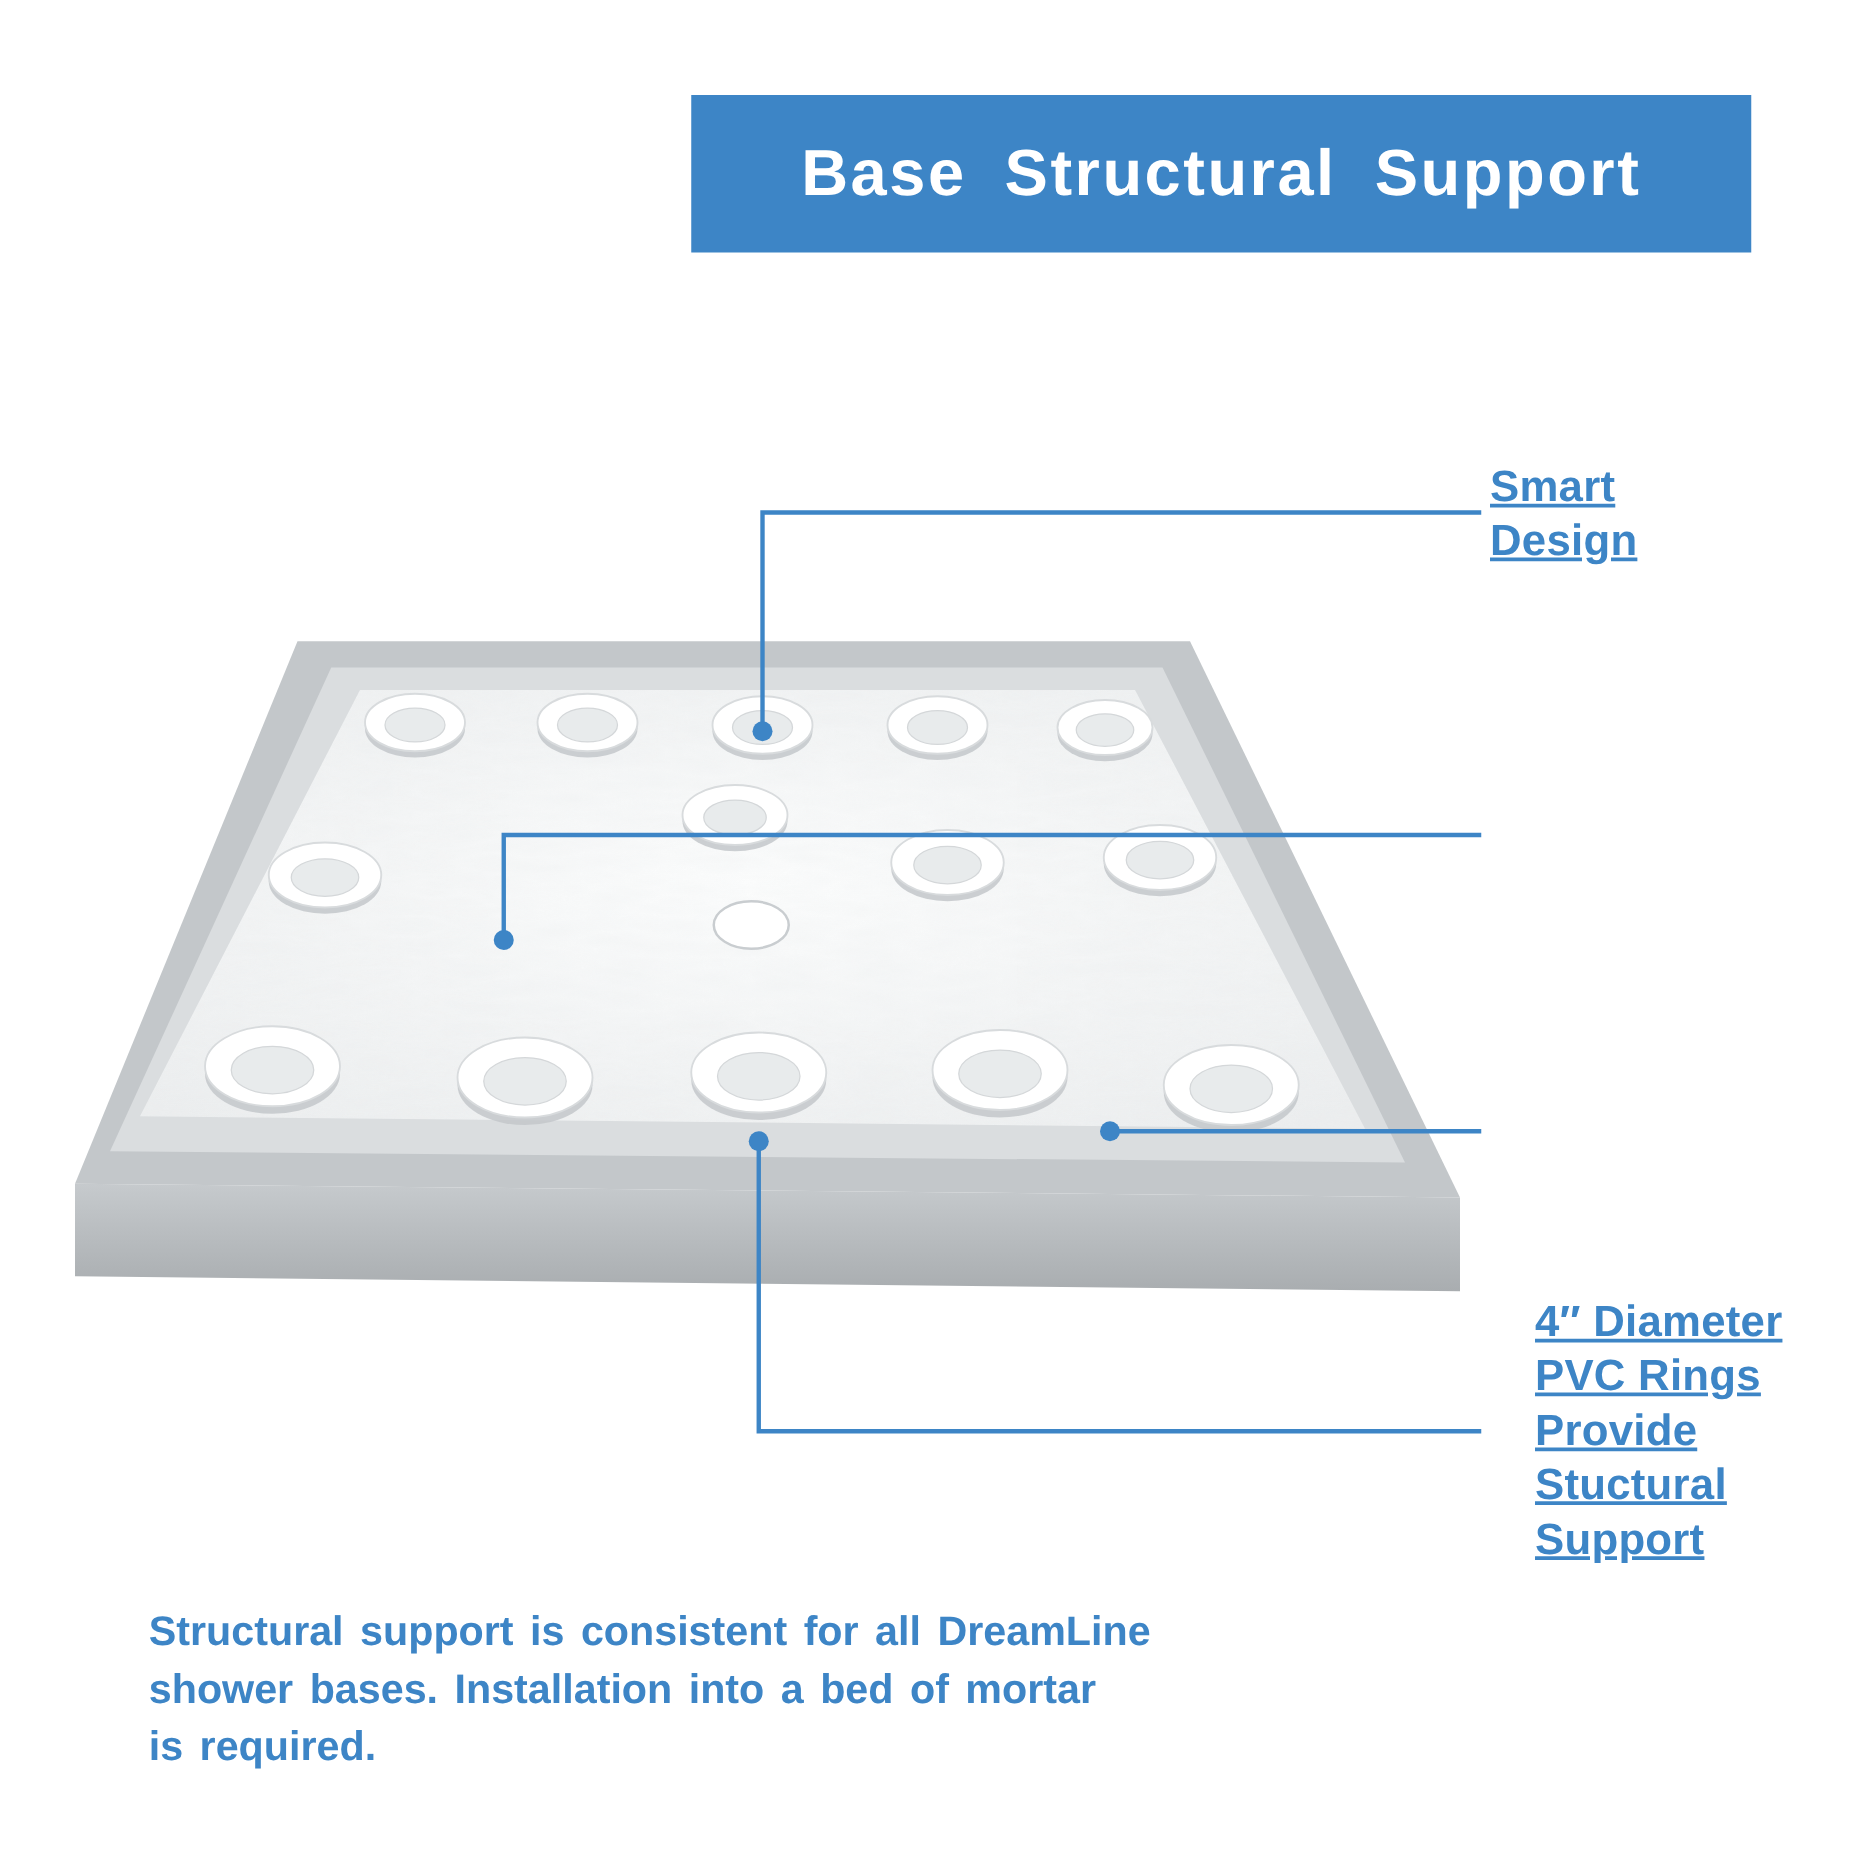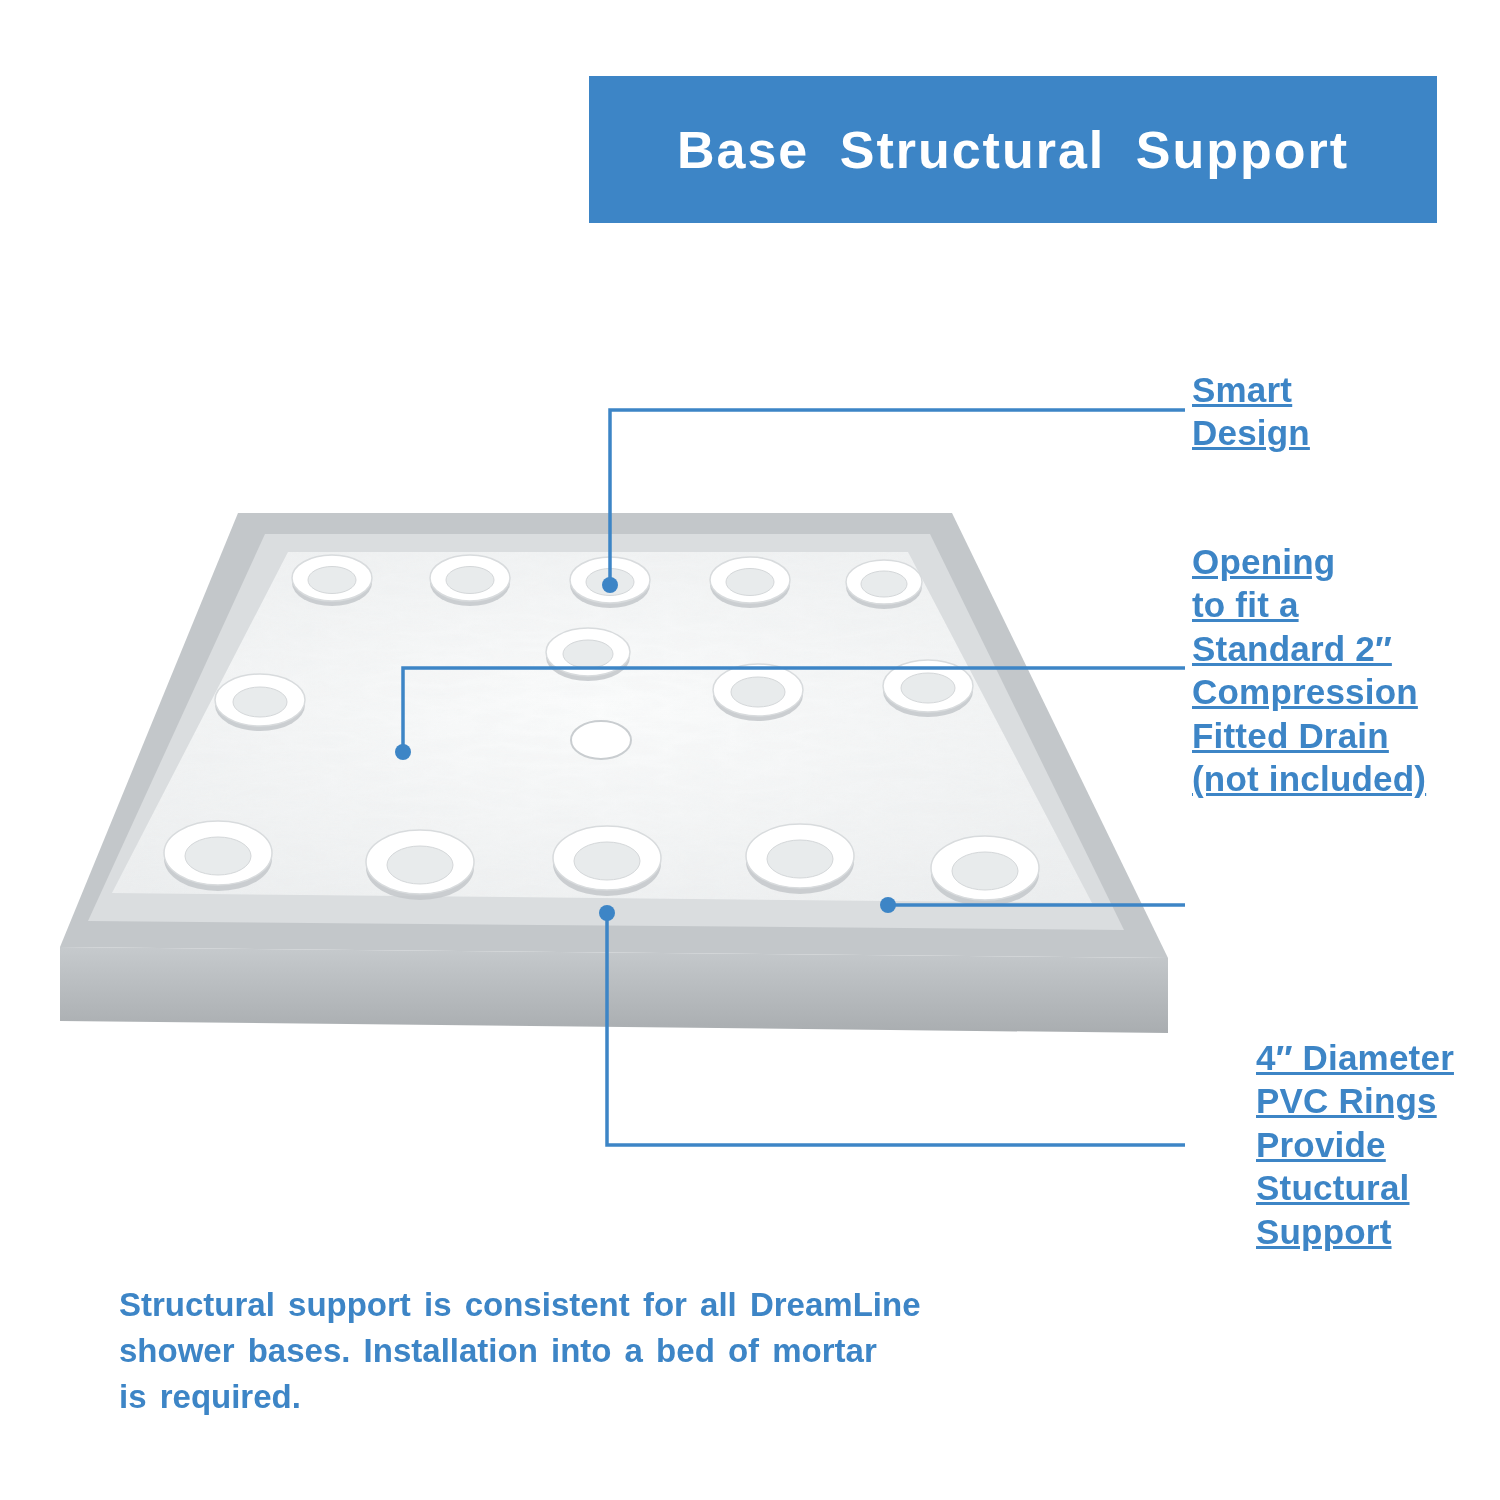--- a/index.html
+++ b/index.html
@@ -1,31 +1,31 @@
 <!DOCTYPE html>
 <html style="--accent: #3D85C6; --banner-bg: #3D85C6; --title-text: #FFFFFF;"><head>
 <meta charset="utf-8">
 <style>
   html,body{margin:0;padding:0;background:#ffffff;}
   .stage{position:relative;width:1500px;height:1500px;background:#ffffff;
          font-family:"Liberation Sans",sans-serif;overflow:hidden;}
 
-  .banner{position:absolute;left:553px;top:76px;width:848px;height:147px;
-          background:var(--banner-bg,#3D85C6);display:flex;align-items:center;justify-content:center;margin-left:36px;}
+  .banner{position:absolute;left:553px;top:76px;width:848px;height:126px;
+          background:var(--banner-bg,#3D85C6);display:flex;align-items:center;justify-content:center;}
   .banner h1{margin:0;color:var(--title-text,#ffffff);font-size:52px;font-weight:700;
              letter-spacing:2px;word-spacing:14px;}
 
   .illustration{position:absolute;left:0;top:0;}
 
   .callout{position:absolute;color:var(--accent,#3D85C6);font-weight:700;font-size:35px;
            line-height:1.24;white-space:pre-line;letter-spacing:.2px;text-decoration:underline;}
   .co-smart{left:1192px;top:368px;}
   .co-opening{left:1192px;top:540px;}
   .co-fiber{left:1192px;top:866px;}
-  .co-pvc{left:1256px;top:1036px;}
+  .co-pvc{left:1228px;top:1036px;}
 
   .footer{position:absolute;left:80px;top:1282px;width:980px;color:var(--accent,#3D85C6);
           font-weight:700;font-size:33px;line-height:1.40;white-space:pre-line;word-spacing:4px;margin-left:39px;}
 
   .co-line{fill:none;stroke:var(--accent,#3D85C6);stroke-width:3.5;}
   .co-dot{fill:var(--accent,#3D85C6);}
 </style>
 </head>
 <body>
 
@@ -153,26 +153,20 @@
     <path class="co-line" d="M 888 905 L 1185 905"></path>
     <circle class="co-dot" cx="888" cy="905" r="8"></circle>
 
     <path class="co-line" d="M 607 913 L 607 1145 L 1185 1145"></path>
     <circle class="co-dot" cx="607" cy="913" r="8"></circle>
   </svg>
 
   <div class="callout co-smart">Smart
 Design</div>
 
-  <div class="callout co-opening">Opening
-to fit a
-Standard 2″
-Compression
-Fitted Drain
-(not included)</div>
 
 
   <div class="callout co-pvc">4″ Diameter
 PVC Rings
 Provide
 Stuctural
 Support</div>
 
   <div class="footer">Structural support is consistent for all DreamLine
 shower bases. Installation into a bed of mortar

